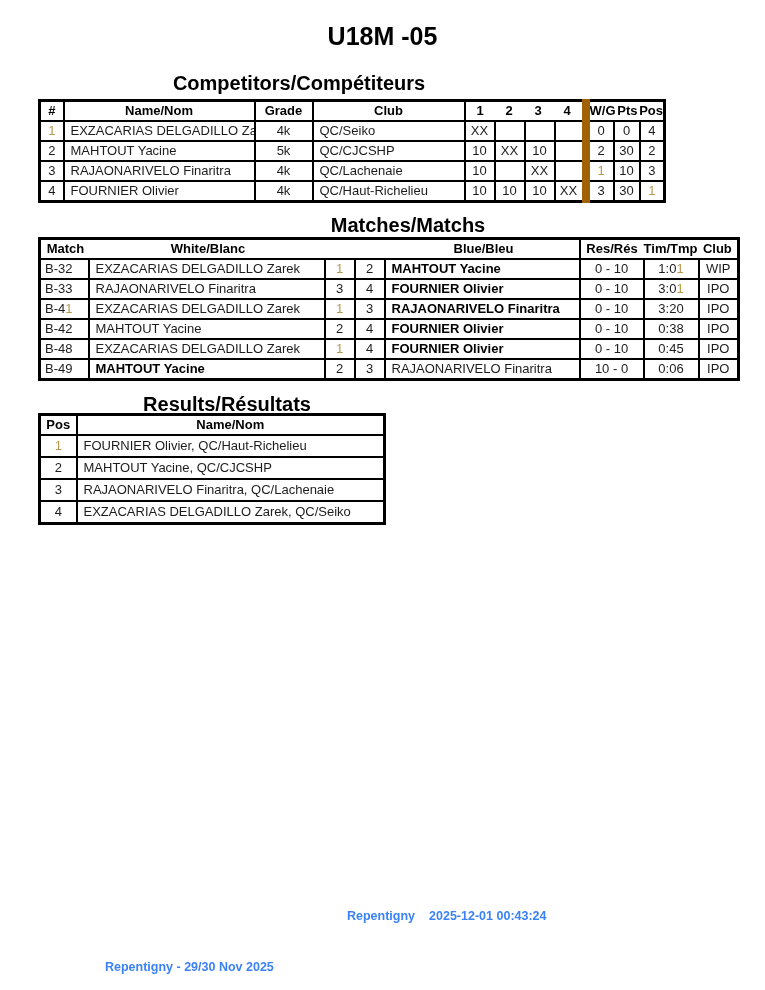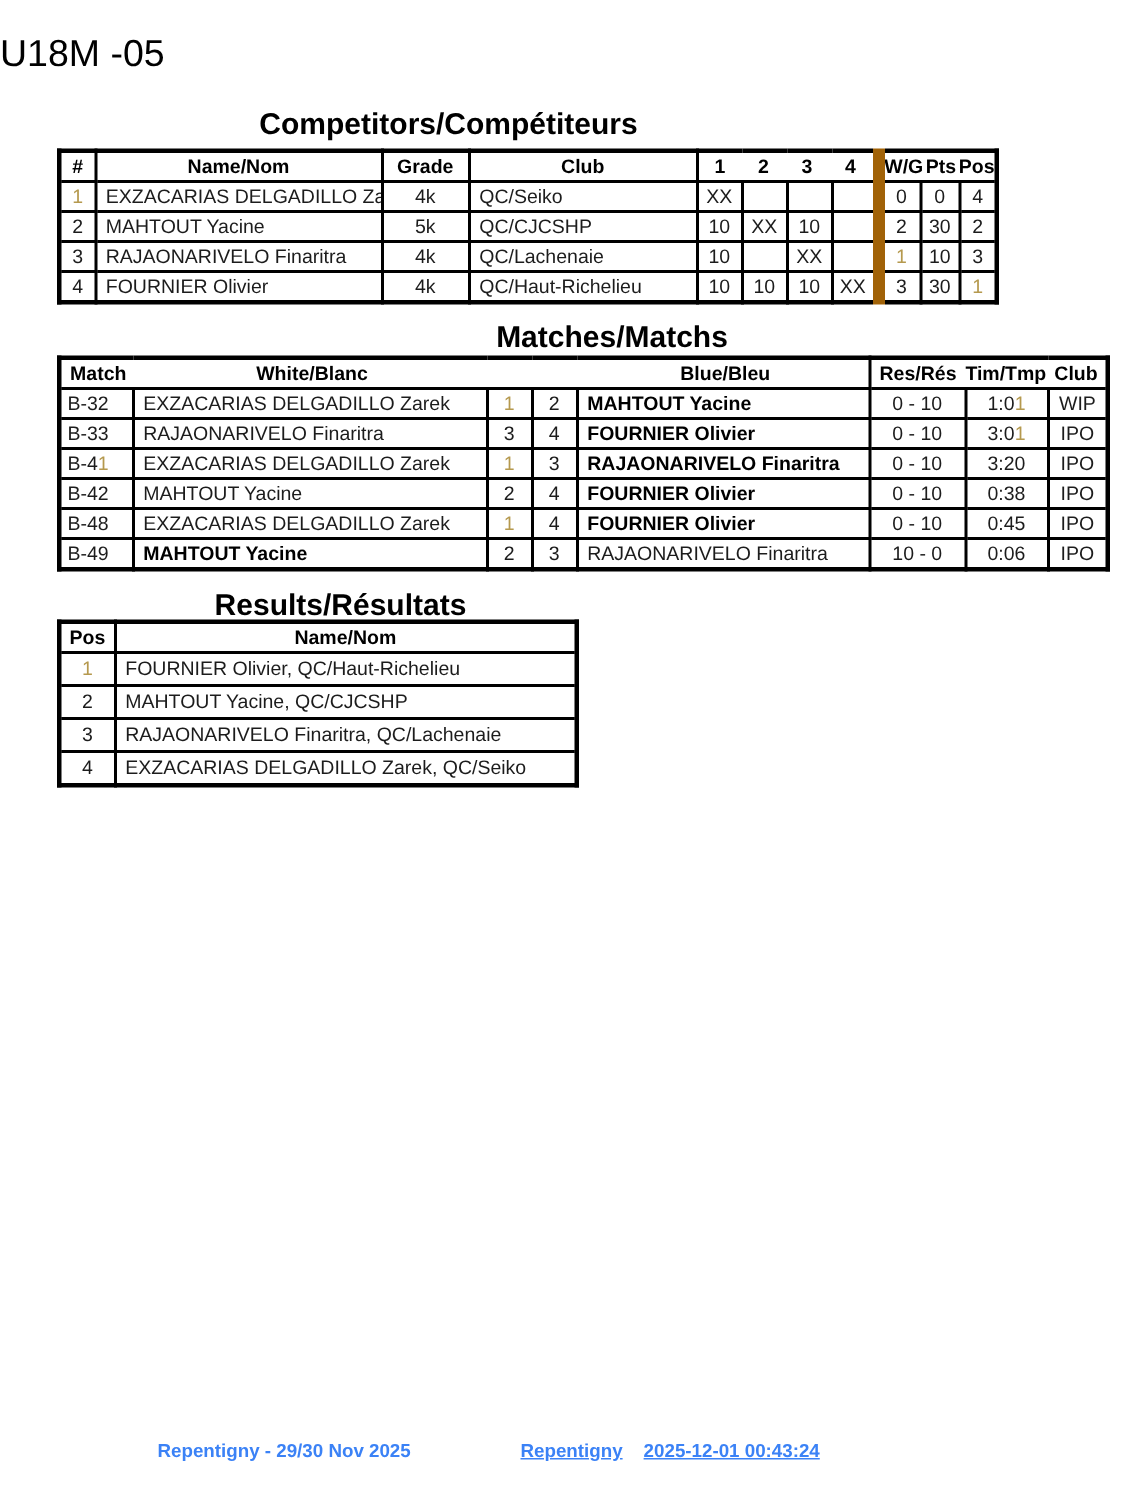--- a/index.html
+++ b/index.html
@@ -1,22 +1,22 @@
 <!DOCTYPE html>
 <html><head>
 <meta charset="utf-8">
 <style>
   html,body { margin:0; padding:0; background:#fff; }
   .page {
     position:relative; width:765px; height:990px; background:#ffffff;
     font-family:"Liberation Sans", sans-serif; color:#1c1c1c; overflow:hidden;
   }
   .page-title {
-    position:absolute; left:0; top:22px; width:765px; text-align:left;
-    font-size:25px; font-weight:normal; color:#000;
+    position:absolute; left:0; top:22px; width:765px; text-align:center;
+    font-size:25px; font-weight:bold; color:#000;
   }
   .sec-title {
     position:absolute; transform:translateX(-50%); white-space:nowrap;
     font-size:20px; font-weight:bold; color:#000;
   }
   #sec-competitors { left:299px; top:72px; }
   #sec-matches     { left:408px; top:214px; }
   #sec-results     { left:227px; top:393px; }
 
   table {
@@ -45,21 +45,21 @@
   #tbl-results td  { height:20px; line-height:20px; }
   #tbl-matches td.match-cell { text-align:left; padding-left:4px;margin-left:30px; }
   .win { font-weight:bold; color:#000; }
   .one { color:#b5994e; }
 
   .footer-text {
     position:absolute; font-size:12.5px; font-weight:bold; color:#3b82f6;
     white-space:nowrap; line-height:14px;
   }
   #footer-left  { left:105px; top:960px; }
-  #footer-right { left:347px; top:960px;text-decoration:underline; }
+  #footer-right { left:347px; top:909px; }
   #footer-right .gap { display:inline-block; width:14px; }
 </style>
 </head>
 <body>
 
 <div class="page">
 
   <div class="page-title">U18M -05</div>
 
   <div class="sec-title" id="sec-competitors">Competitors/Compétiteurs</div>

